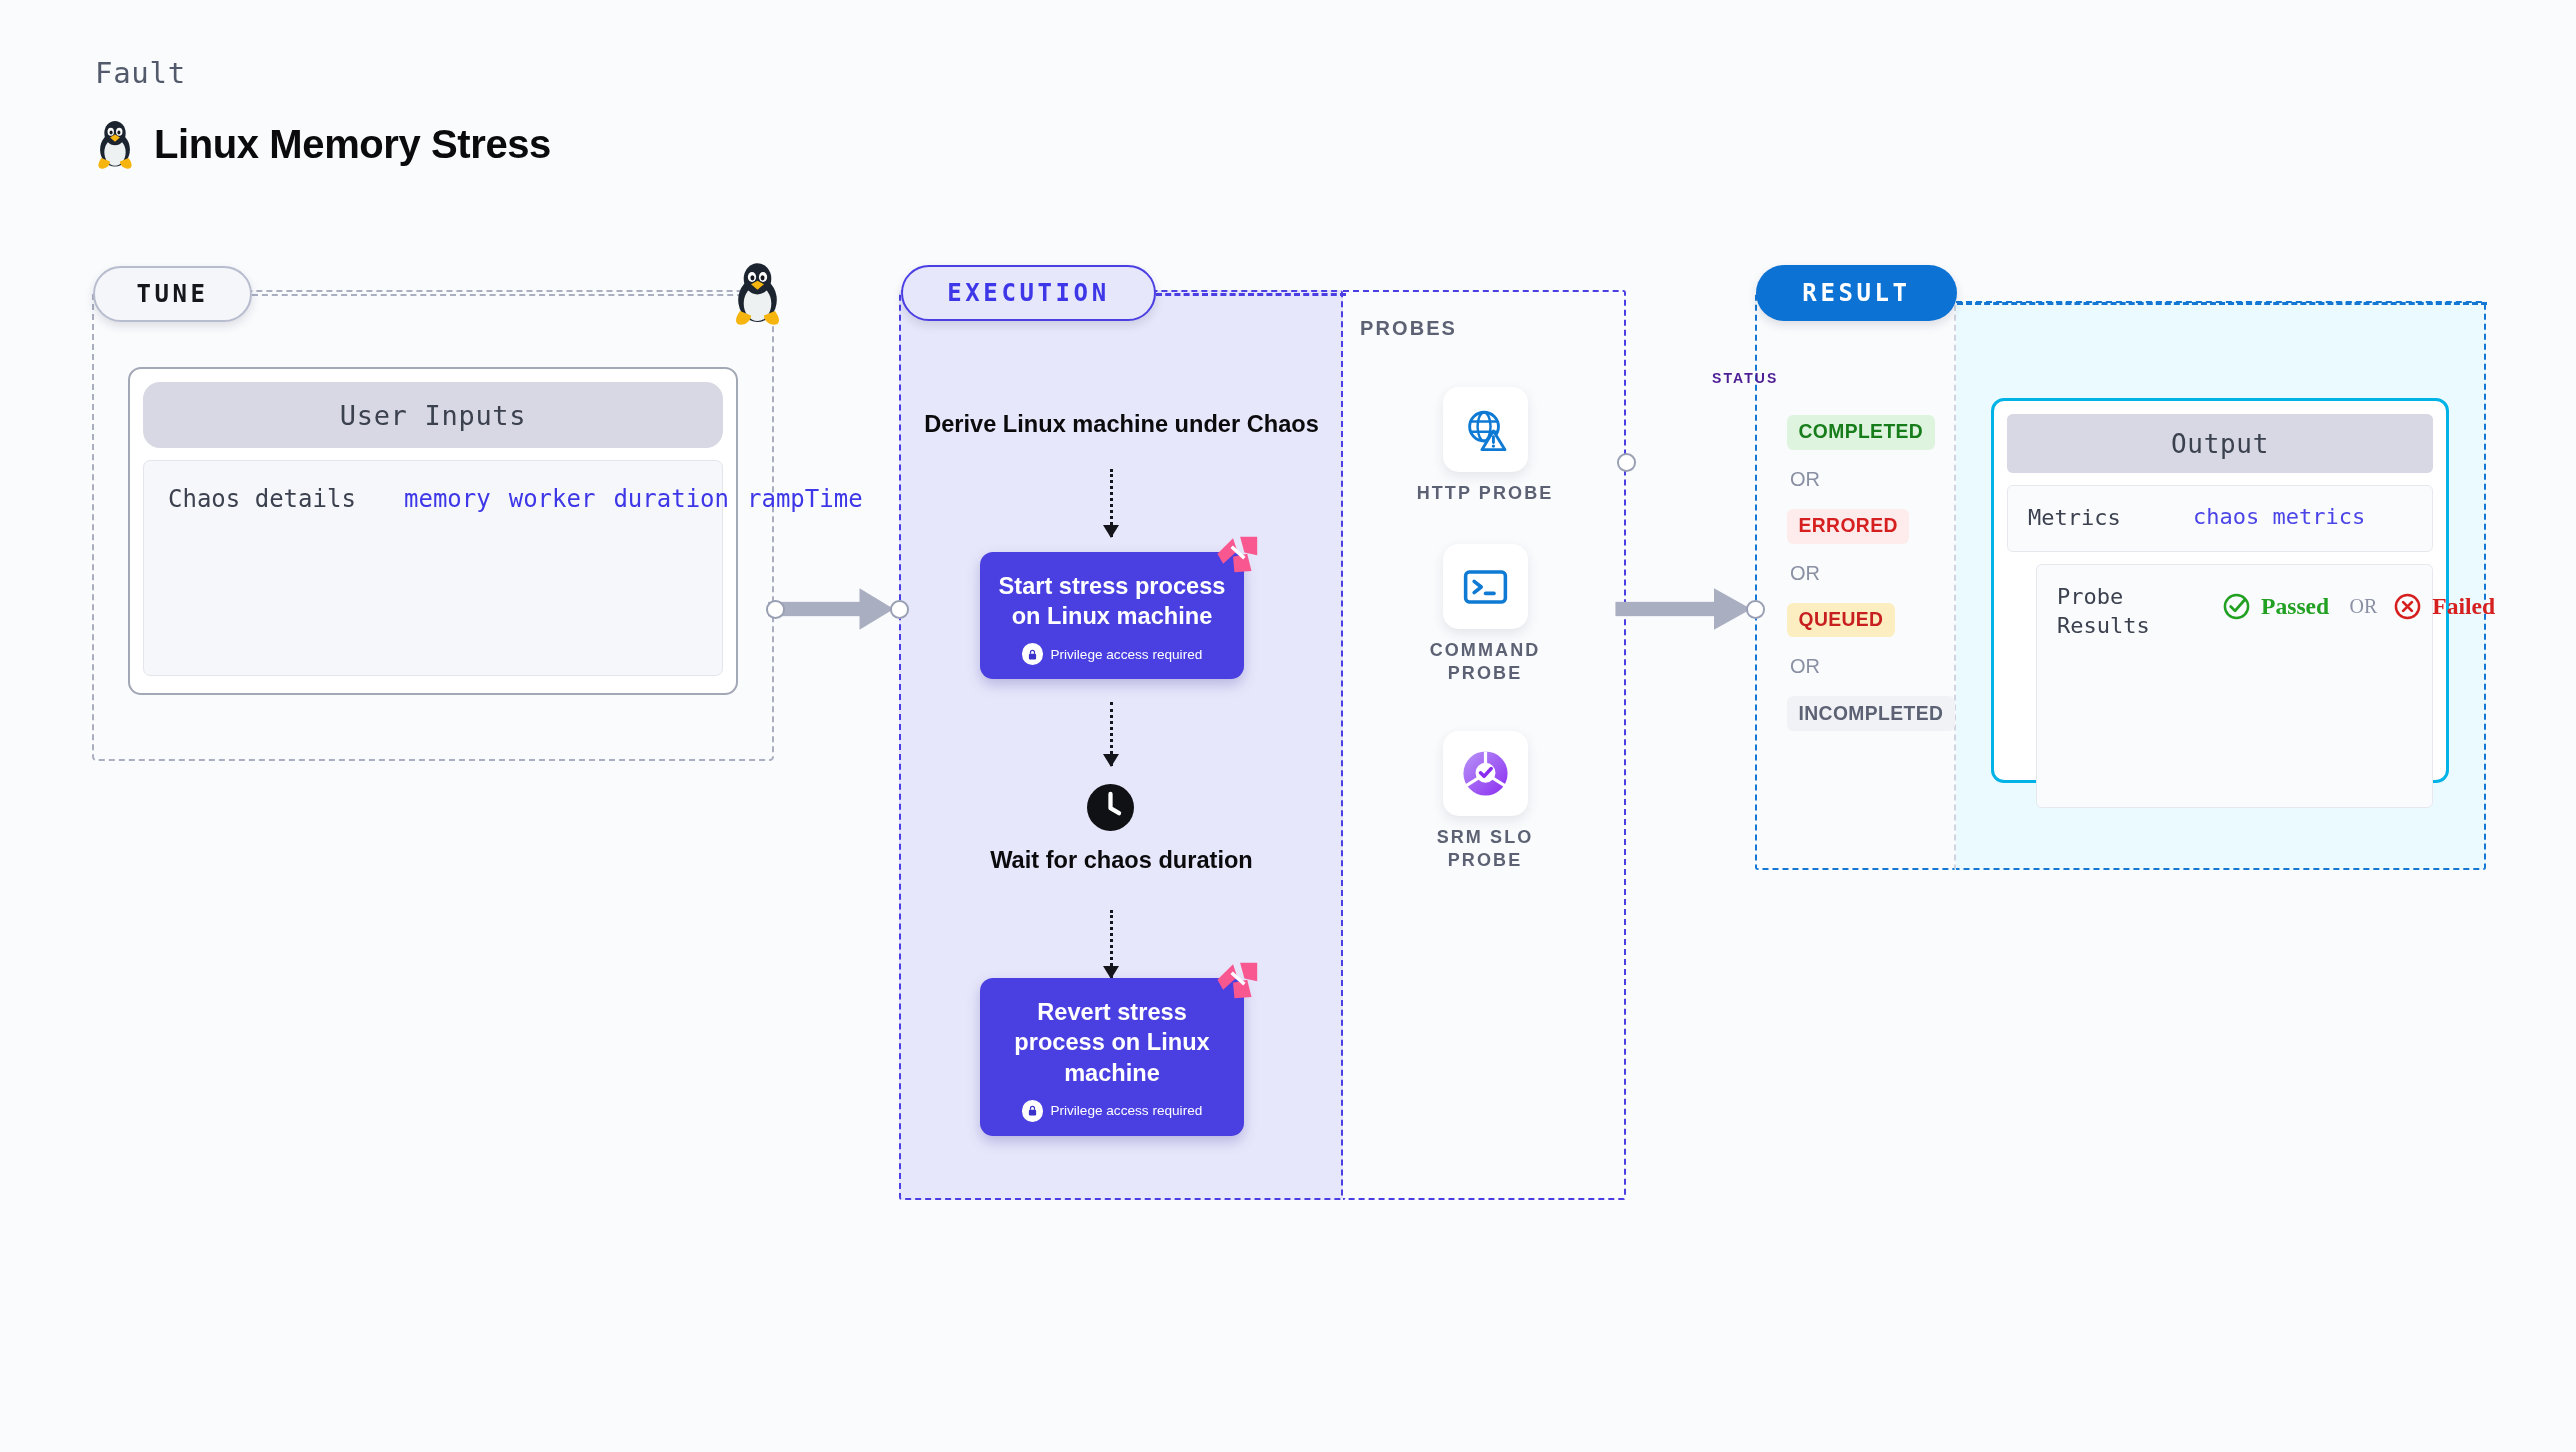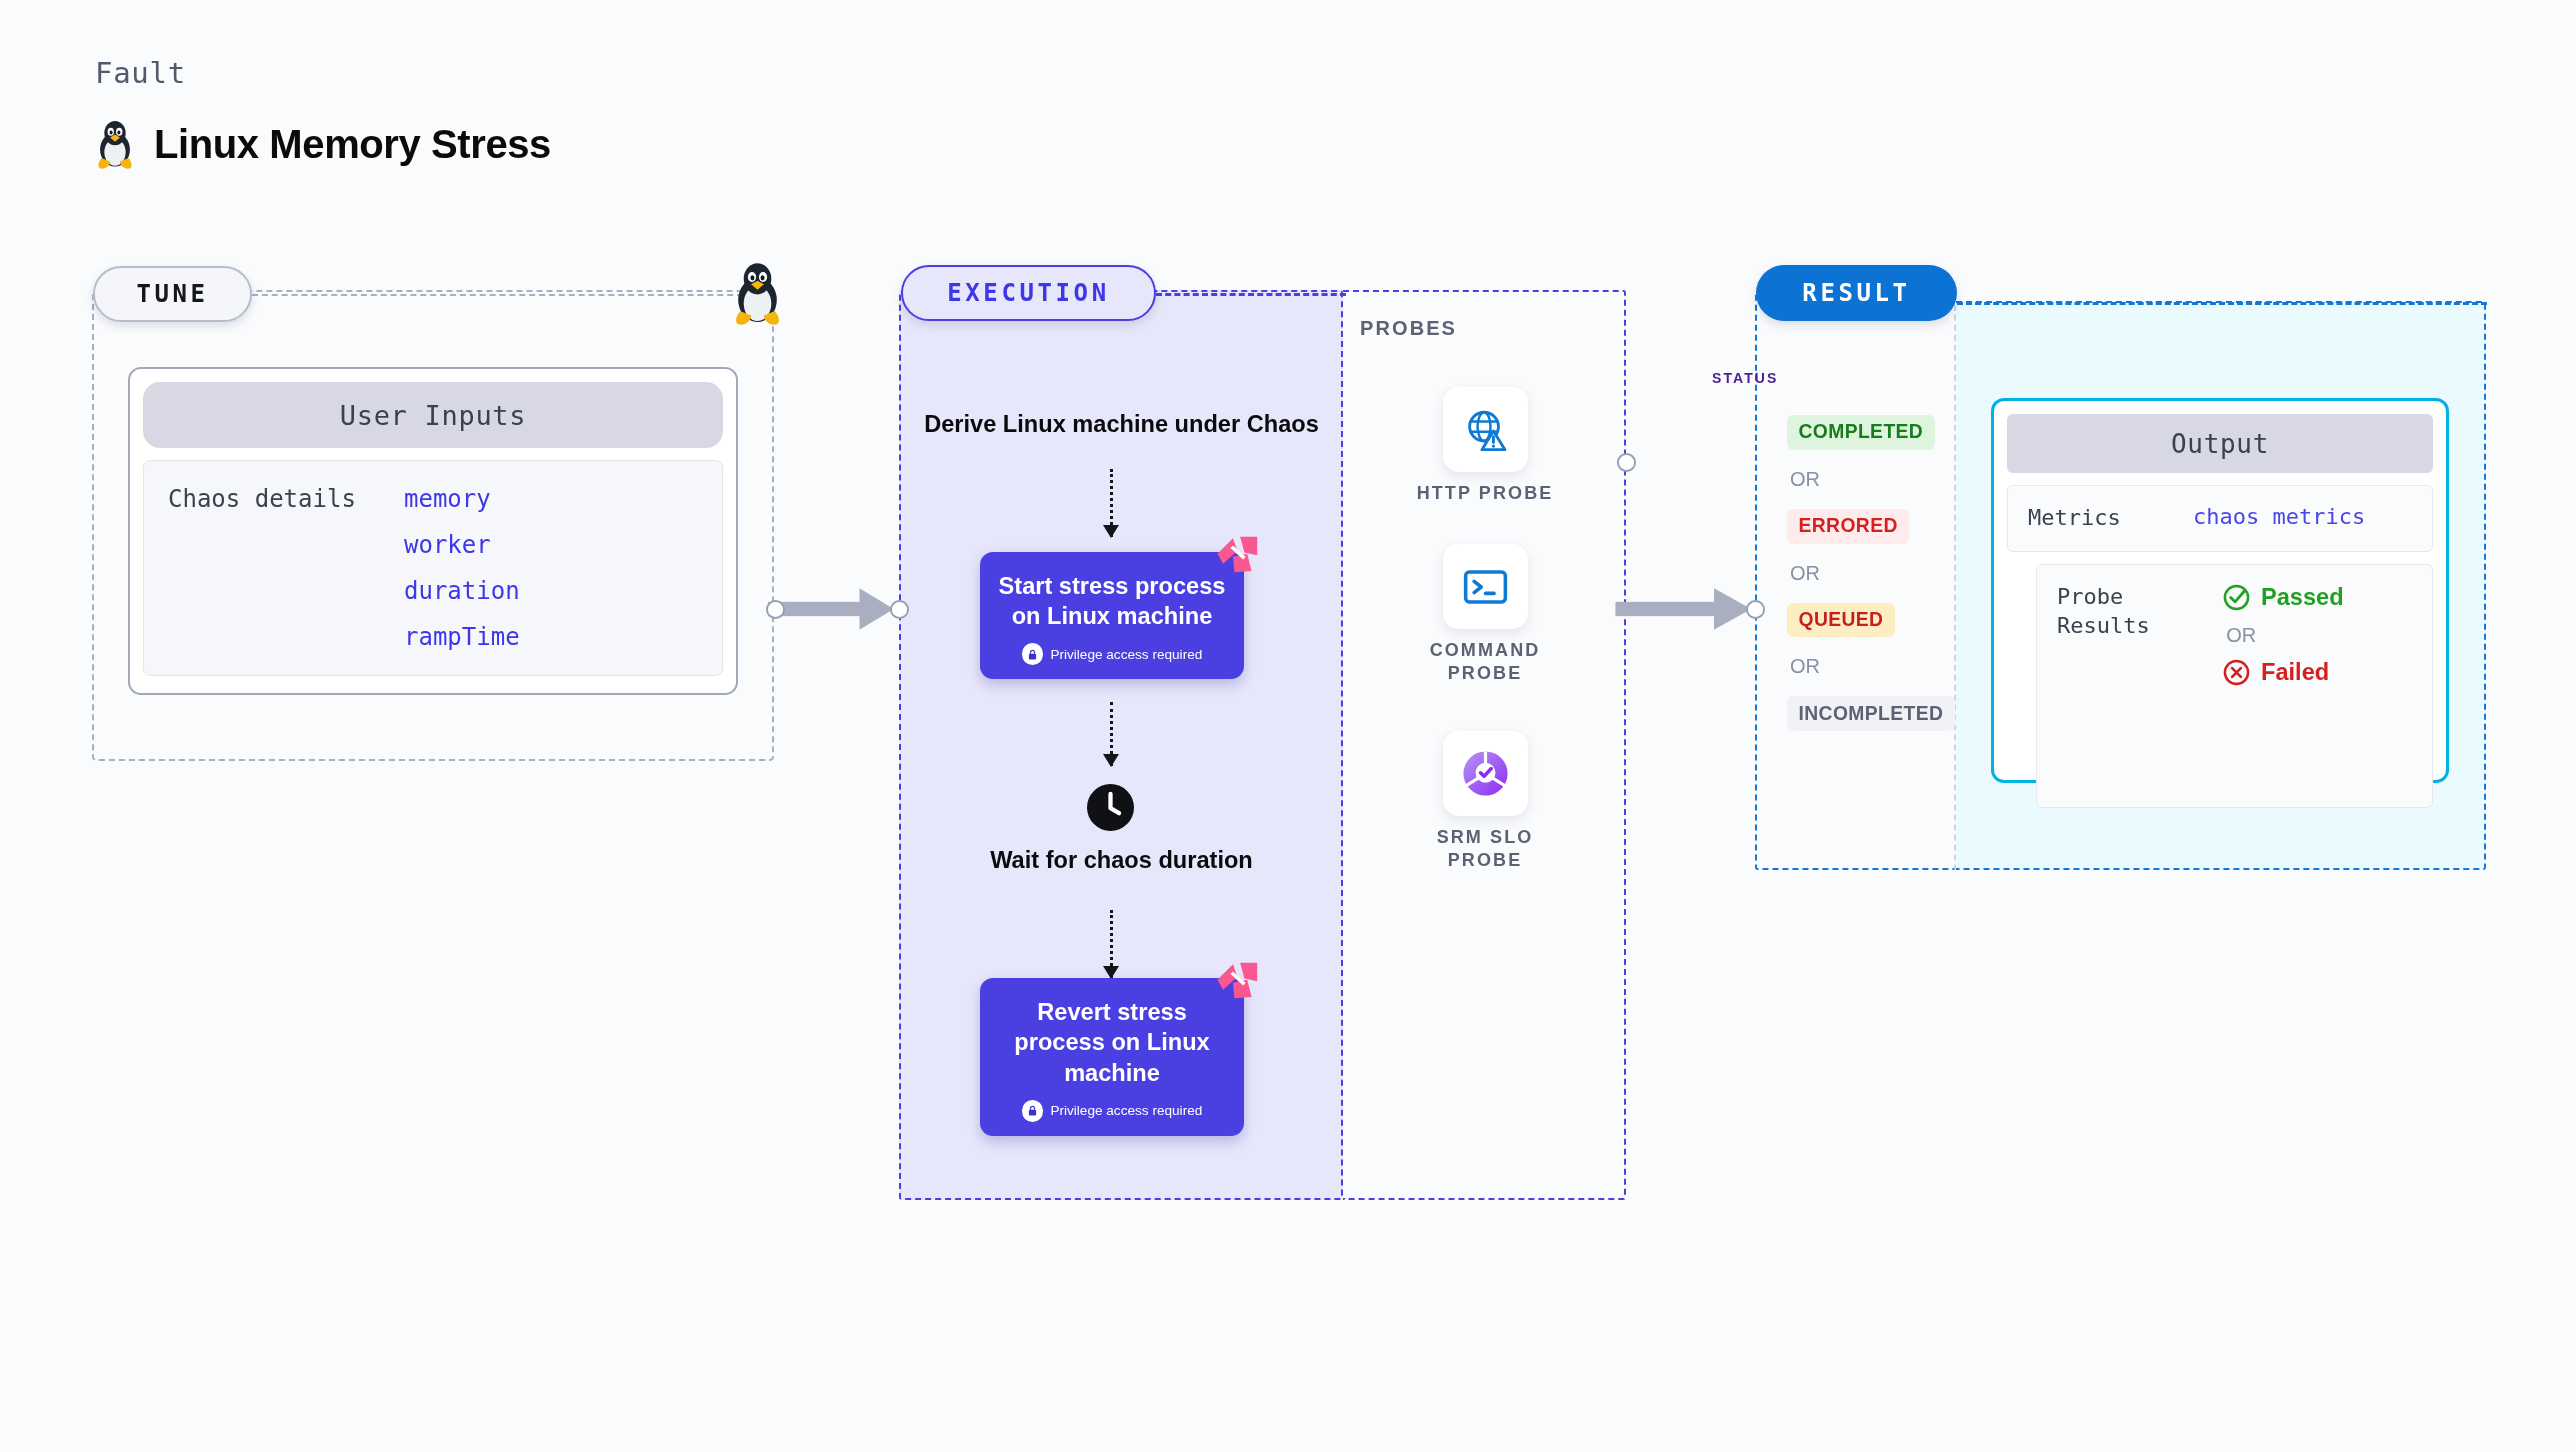--- a/index.html
+++ b/index.html
@@ -67,21 +67,21 @@
   #user-inputs-body{
     margin-top:11.5px;height:216px;background:#f6f7fa;
     border:1.4px solid #e3e5ec;border-radius:7.2px;
     box-sizing:border-box;padding:24px 24px;
     display:flex;
   }
   #chaos-details-label{
     font-family:"DejaVu Sans Mono","Liberation Mono",monospace;
     font-size:24px;color:#3b414f;white-space:nowrap;width:236px;flex:none;
   }
-  #chaos-params{display:flex;flex-direction:column;gap:18px;}
+  #chaos-params{display:flex;gap:18px;}
   .chaos-param{
     font-family:"DejaVu Sans Mono","Liberation Mono",monospace;
     font-size:24px;color:#3d37e8;
   }
 
   
   .connector{position:absolute;z-index:5;}
 
   
   #execution-panel{
@@ -226,21 +226,21 @@
   }
   .output-val-mono{
     font-family:"DejaVu Sans Mono","Liberation Mono",monospace;
     font-size:22px;color:#4b45e8;
   }
   #probe-results-row{height:244px;margin-left:29px;}
   .probe-result-item{display:flex;align-items:center;gap:10px;}
   .probe-result-text{font-size:23.6px;font-weight:700;}
   .pr-pass{color:#21a022;}
   .pr-fail{color:#d62020;}
-  #probe-result-stack{display:flex;flex-direction:column;gap:0;}
+  #probe-result-stack{display:flex;flex-direction:row;gap:16px;font-family:Liberation Serif, serif;}
   #probe-result-stack .or-text{margin:11.5px 0 11.5px 4.3px;}
 </style>
 </head>
 <body>
 
 <div class="canvas">
 
   <div id="fault-label">Fault</div>
   <div id="fault-title-row">
     <svg class="tux" width="44" height="53" viewBox="0 0 62 74">

